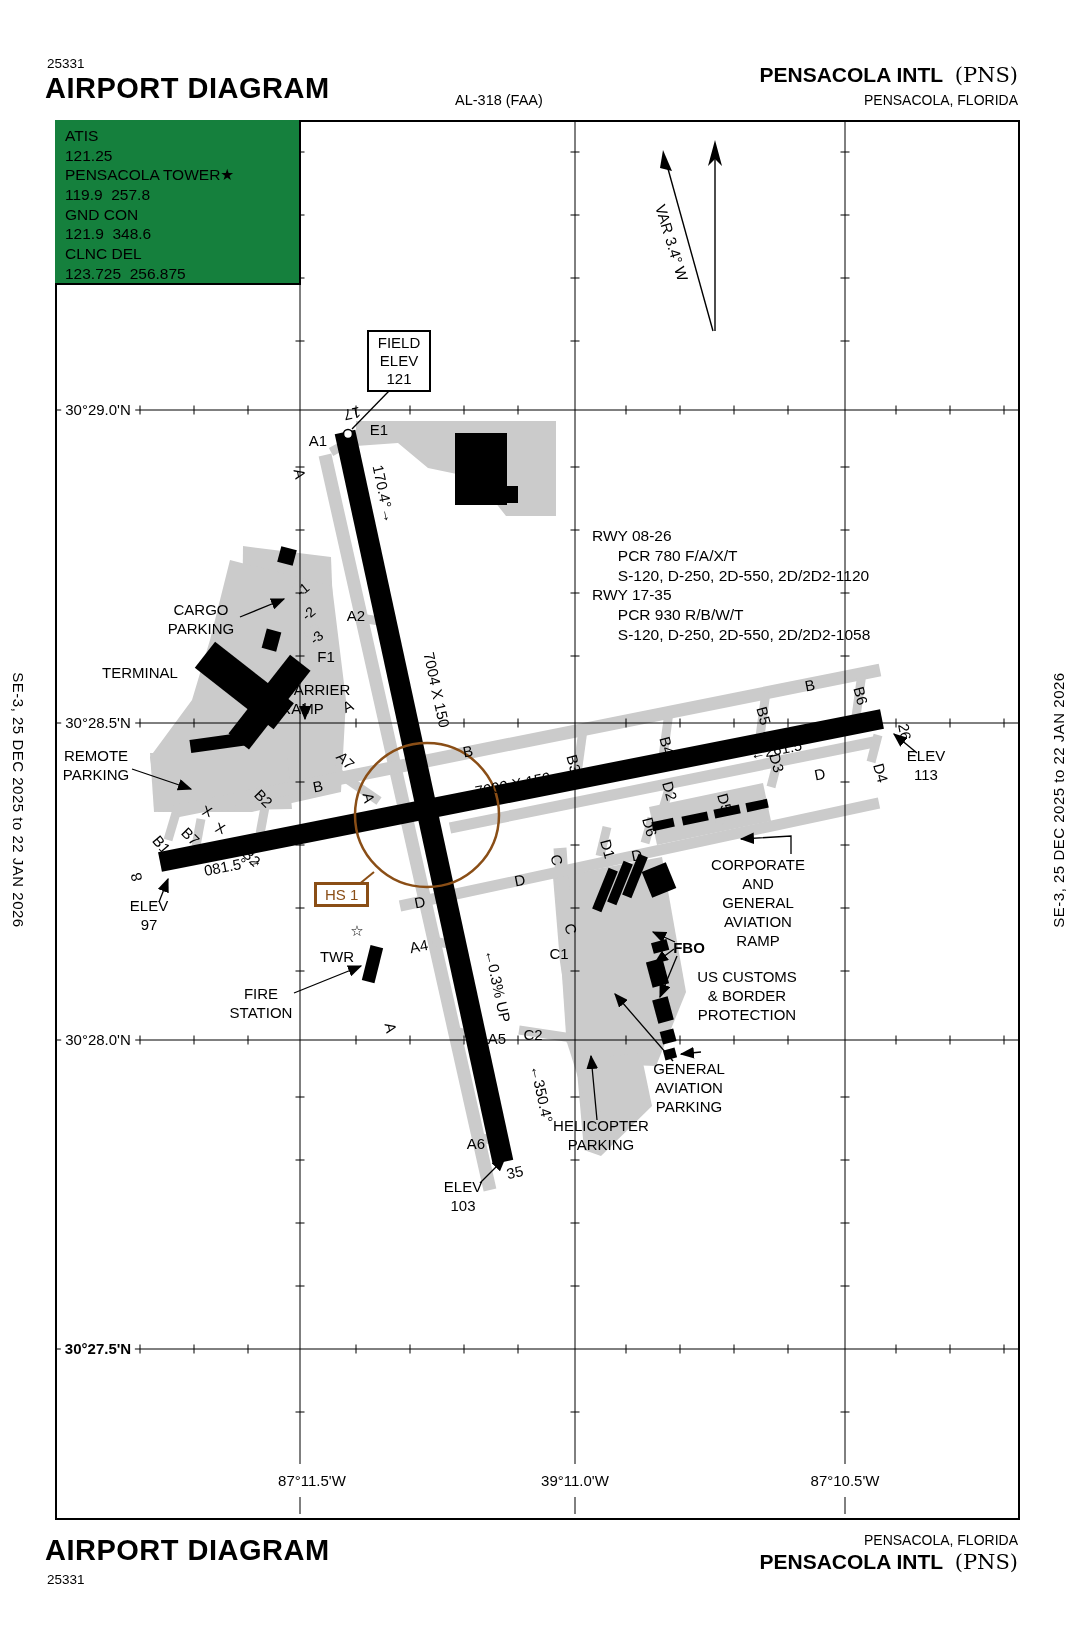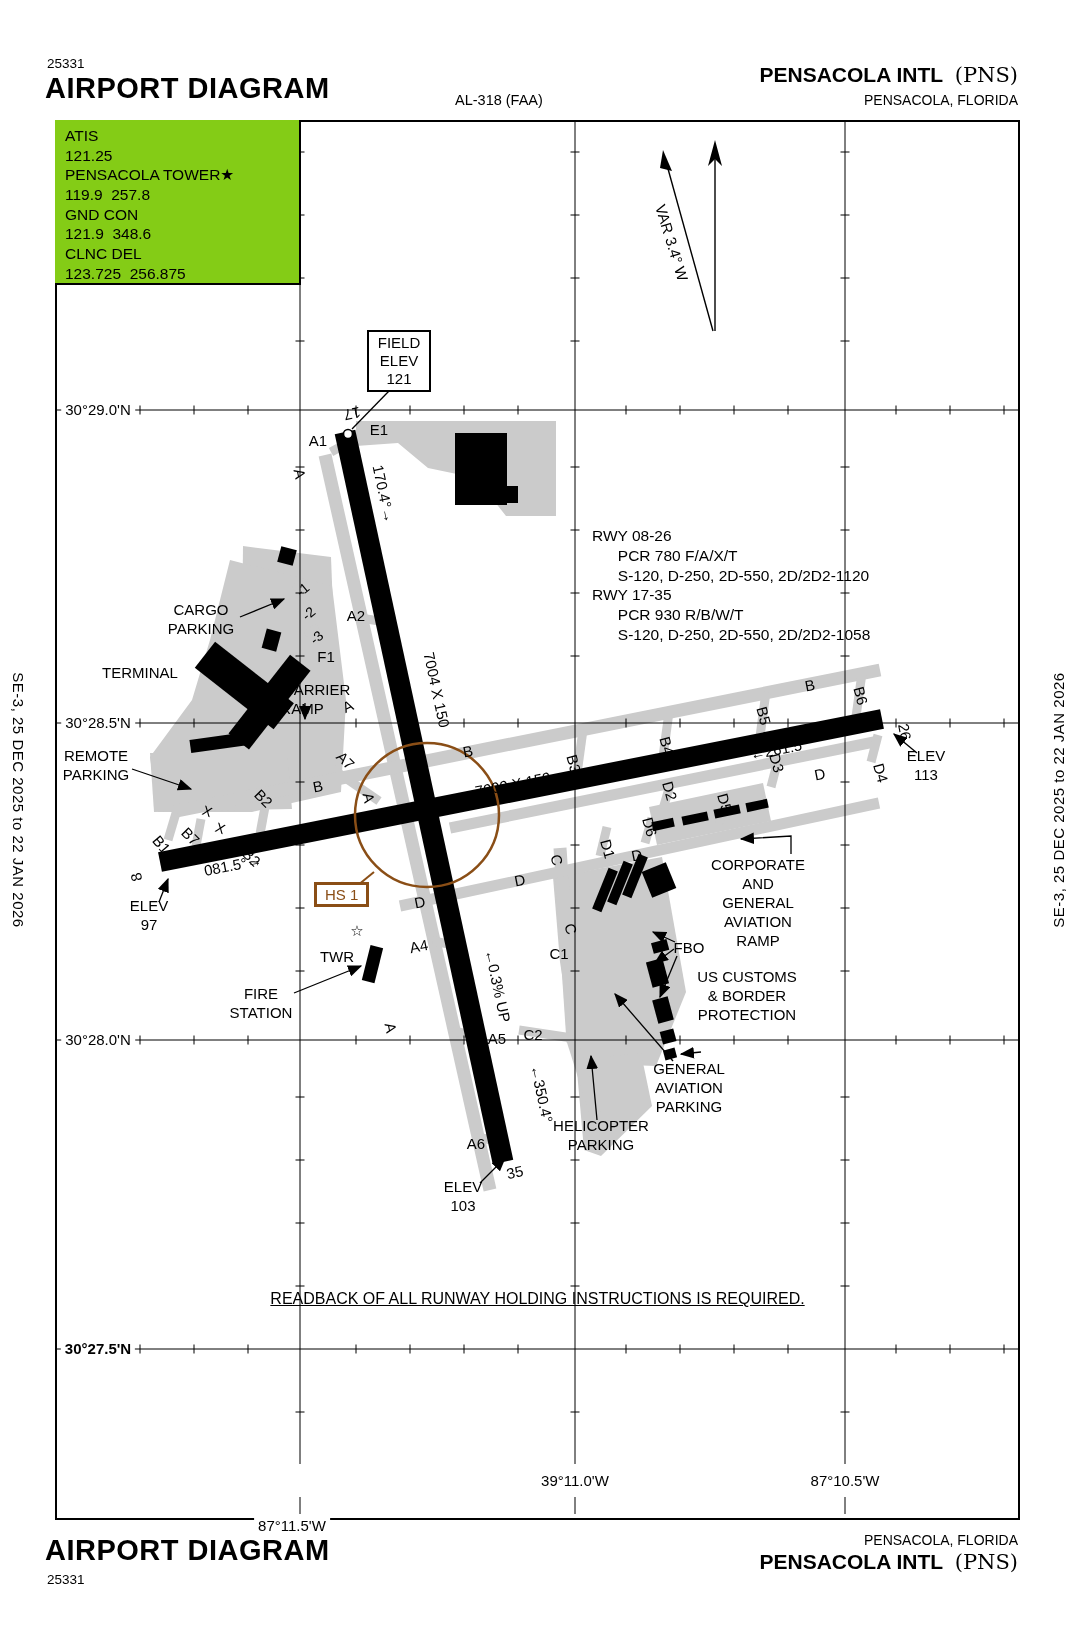--- a/index.html
+++ b/index.html
@@ -16,21 +16,21 @@
   .ftr-title{left:45px;top:1534px;font-size:29px;font-weight:bold;letter-spacing:.5px;}
   .ftr-num{left:47px;top:1572px;font-size:13.5px;}
   .ftr-city{right:58px;top:1532px;font-size:14px;text-align:right;}
   .ftr-apt{right:58px;top:1550px;font-size:21px;font-weight:bold;text-align:right;white-space:nowrap;}
   .code-serif{font-family:"DejaVu Serif","Liberation Serif",serif;font-weight:normal;}
   
   .side{white-space:nowrap;font-size:15px;letter-spacing:.5px;}
   .side.left{left:18px;top:800px;transform:translate(-50%,-50%) rotate(90deg);}
   .side.right{left:1058px;top:800px;transform:translate(-50%,-50%) rotate(-90deg);}
   
-  .comm-box{left:55px;top:120px;width:246px;height:165px;border-right:2px solid #000;border-bottom:2px solid #000;box-sizing:border-box;background:#84cc16;padding:6px 6px 0 10px;font-size:15.5px;line-height:1.27;white-space:pre;}
+  .comm-box{left:55px;top:120px;width:246px;height:165px;border-right:2px solid #000;border-bottom:2px solid #000;box-sizing:border-box;background:#15803d;padding:6px 6px 0 10px;font-size:15.5px;line-height:1.27;white-space:pre;}
   
   .field-elev{left:367px;top:330px;width:64px;border:2px solid #000;box-sizing:border-box;background:#fff;text-align:center;font-size:15px;line-height:1.2;padding:2px 0;white-space:pre;}
   
   .hs-box{left:314px;top:882px;border:3px solid var(--hot_spot,#8a4e16);color:var(--hot_spot,#8a4e16);background:#fff;font-size:15px;padding:1px 8px;white-space:nowrap;}
   
   .rwy-data{left:592px;top:526px;font-size:15.5px;line-height:1.28;white-space:pre;}
   
   .caution{left:55px;top:1288px;width:965px;text-align:center;font-size:16px;line-height:1.35;}
   .caution .l2{text-decoration:underline;}
   
@@ -308,21 +308,20 @@
 <div class="abs hs-box">HS 1</div>
 
 <div class="abs rwy-data">RWY 08-26
       PCR 780 F/A/X/T
       S-120, D-250, 2D-550, 2D/2D2-1120
 RWY 17-35
       PCR 930 R/B/W/T
       S-120, D-250, 2D-550, 2D/2D2-1058</div>
 
 <div class="abs caution">
-  <div class="l2">READBACK OF ALL RUNWAY HOLDING INSTRUCTIONS IS REQUIRED.</div>
 </div>
 
 <div class="abs ftr-title">AIRPORT DIAGRAM</div>
 <div class="abs ftr-num">25331</div>
 <div class="abs ftr-city">PENSACOLA, FLORIDA</div>
 <div class="abs ftr-apt"><span>PENSACOLA INTL</span>&nbsp;&nbsp;<span class="code-serif">(PNS)</span></div>
 
 <div id="map-labels" class="abs" style="left:0;top:0;width:1076px;height:1650px;pointer-events:none;">
     <div class="ml" style="left: 352px; top: 413px; transform: translate(-50%, -50%) rotate(168deg);">17</div>
     <div class="ml" style="left: 515px; top: 1173px; transform: translate(-50%, -50%) rotate(-12deg);">35</div>
@@ -389,35 +388,35 @@
     <div class="ml" style="left: 149px; top: 916px; transform: translate(-50%, -50%) rotate(0deg);">ELEV
 97</div>
     <div class="ml" style="left: 926px; top: 766px; transform: translate(-50%, -50%) rotate(0deg);">ELEV
 113</div>
     <div class="ml" style="left: 463px; top: 1197px; transform: translate(-50%, -50%) rotate(0deg);">ELEV
 103</div>
     <div class="ml" style="left: 337px; top: 957px; transform: translate(-50%, -50%) rotate(0deg);">TWR</div>
     <div class="ml" style="left: 357px; top: 931px; font-size: 15px; transform: translate(-50%, -50%) rotate(0deg);">☆</div>
     <div class="ml" style="left: 261px; top: 1004px; transform: translate(-50%, -50%) rotate(0deg);">FIRE
 STATION</div>
-    <div class="ml" style="left: 689px; top: 948px; transform: translate(-50%, -50%) rotate(0deg);">FBO</div>
+    <div class="ml" style="left: 689px; top: 948px; transform: translate(-50%, -50%) rotate(0deg); font-weight: bold;">FBO</div>
     <div class="ml" style="left: 747px; top: 996px; transform: translate(-50%, -50%) rotate(0deg);">US CUSTOMS
 &amp; BORDER
 PROTECTION</div>
     <div class="ml" style="left: 758px; top: 903px; transform: translate(-50%, -50%) rotate(0deg);">CORPORATE
 AND
 GENERAL
 AVIATION
 RAMP</div>
     <div class="ml" style="left: 689px; top: 1088px; transform: translate(-50%, -50%) rotate(0deg);">GENERAL
 AVIATION
 PARKING</div>
     <div class="ml" style="left: 601px; top: 1136px; transform: translate(-50%, -50%) rotate(0deg);">HELICOPTER
 PARKING</div>
     <div class="ml" style="left: 671px; top: 243px; transform: translate(-50%, -50%) rotate(73deg);">VAR 3.4° W</div>
     <div class="ml bg" style="left: 98px; top: 410px; transform: translate(-50%, -50%) rotate(0deg); text-align: center;">30°29.0'N</div>
     <div class="ml bg" style="left: 98px; top: 723px; transform: translate(-50%, -50%) rotate(0deg);">30°28.5'N</div>
     <div class="ml bg" style="left: 98px; top: 1040px; transform: translate(-50%, -50%) rotate(0deg);">30°28.0'N</div>
     <div class="ml bg" style="left: 98px; top: 1349px; transform: translate(-50%, -50%) rotate(0deg); font-weight: bold;">30°27.5'N</div>
-    <div class="ml bg" style="left: 292px; top: 1481px; transform: translate(-50%, -50%) rotate(0deg); margin-top: 45px;">87°11.5'W</div>
+    <div class="ml bg" style="left: 312px; top: 1481px; transform: translate(-50%, -50%) rotate(0deg);">87°11.5'W</div>
     <div class="ml bg" style="left: 575px; top: 1481px; transform: translate(-50%, -50%) rotate(0deg);">39°11.0'W</div>
     <div class="ml bg" style="left: 845px; top: 1481px; transform: translate(-50%, -50%) rotate(0deg);">87°10.5'W</div>
   </div>
 
 </body></html>

